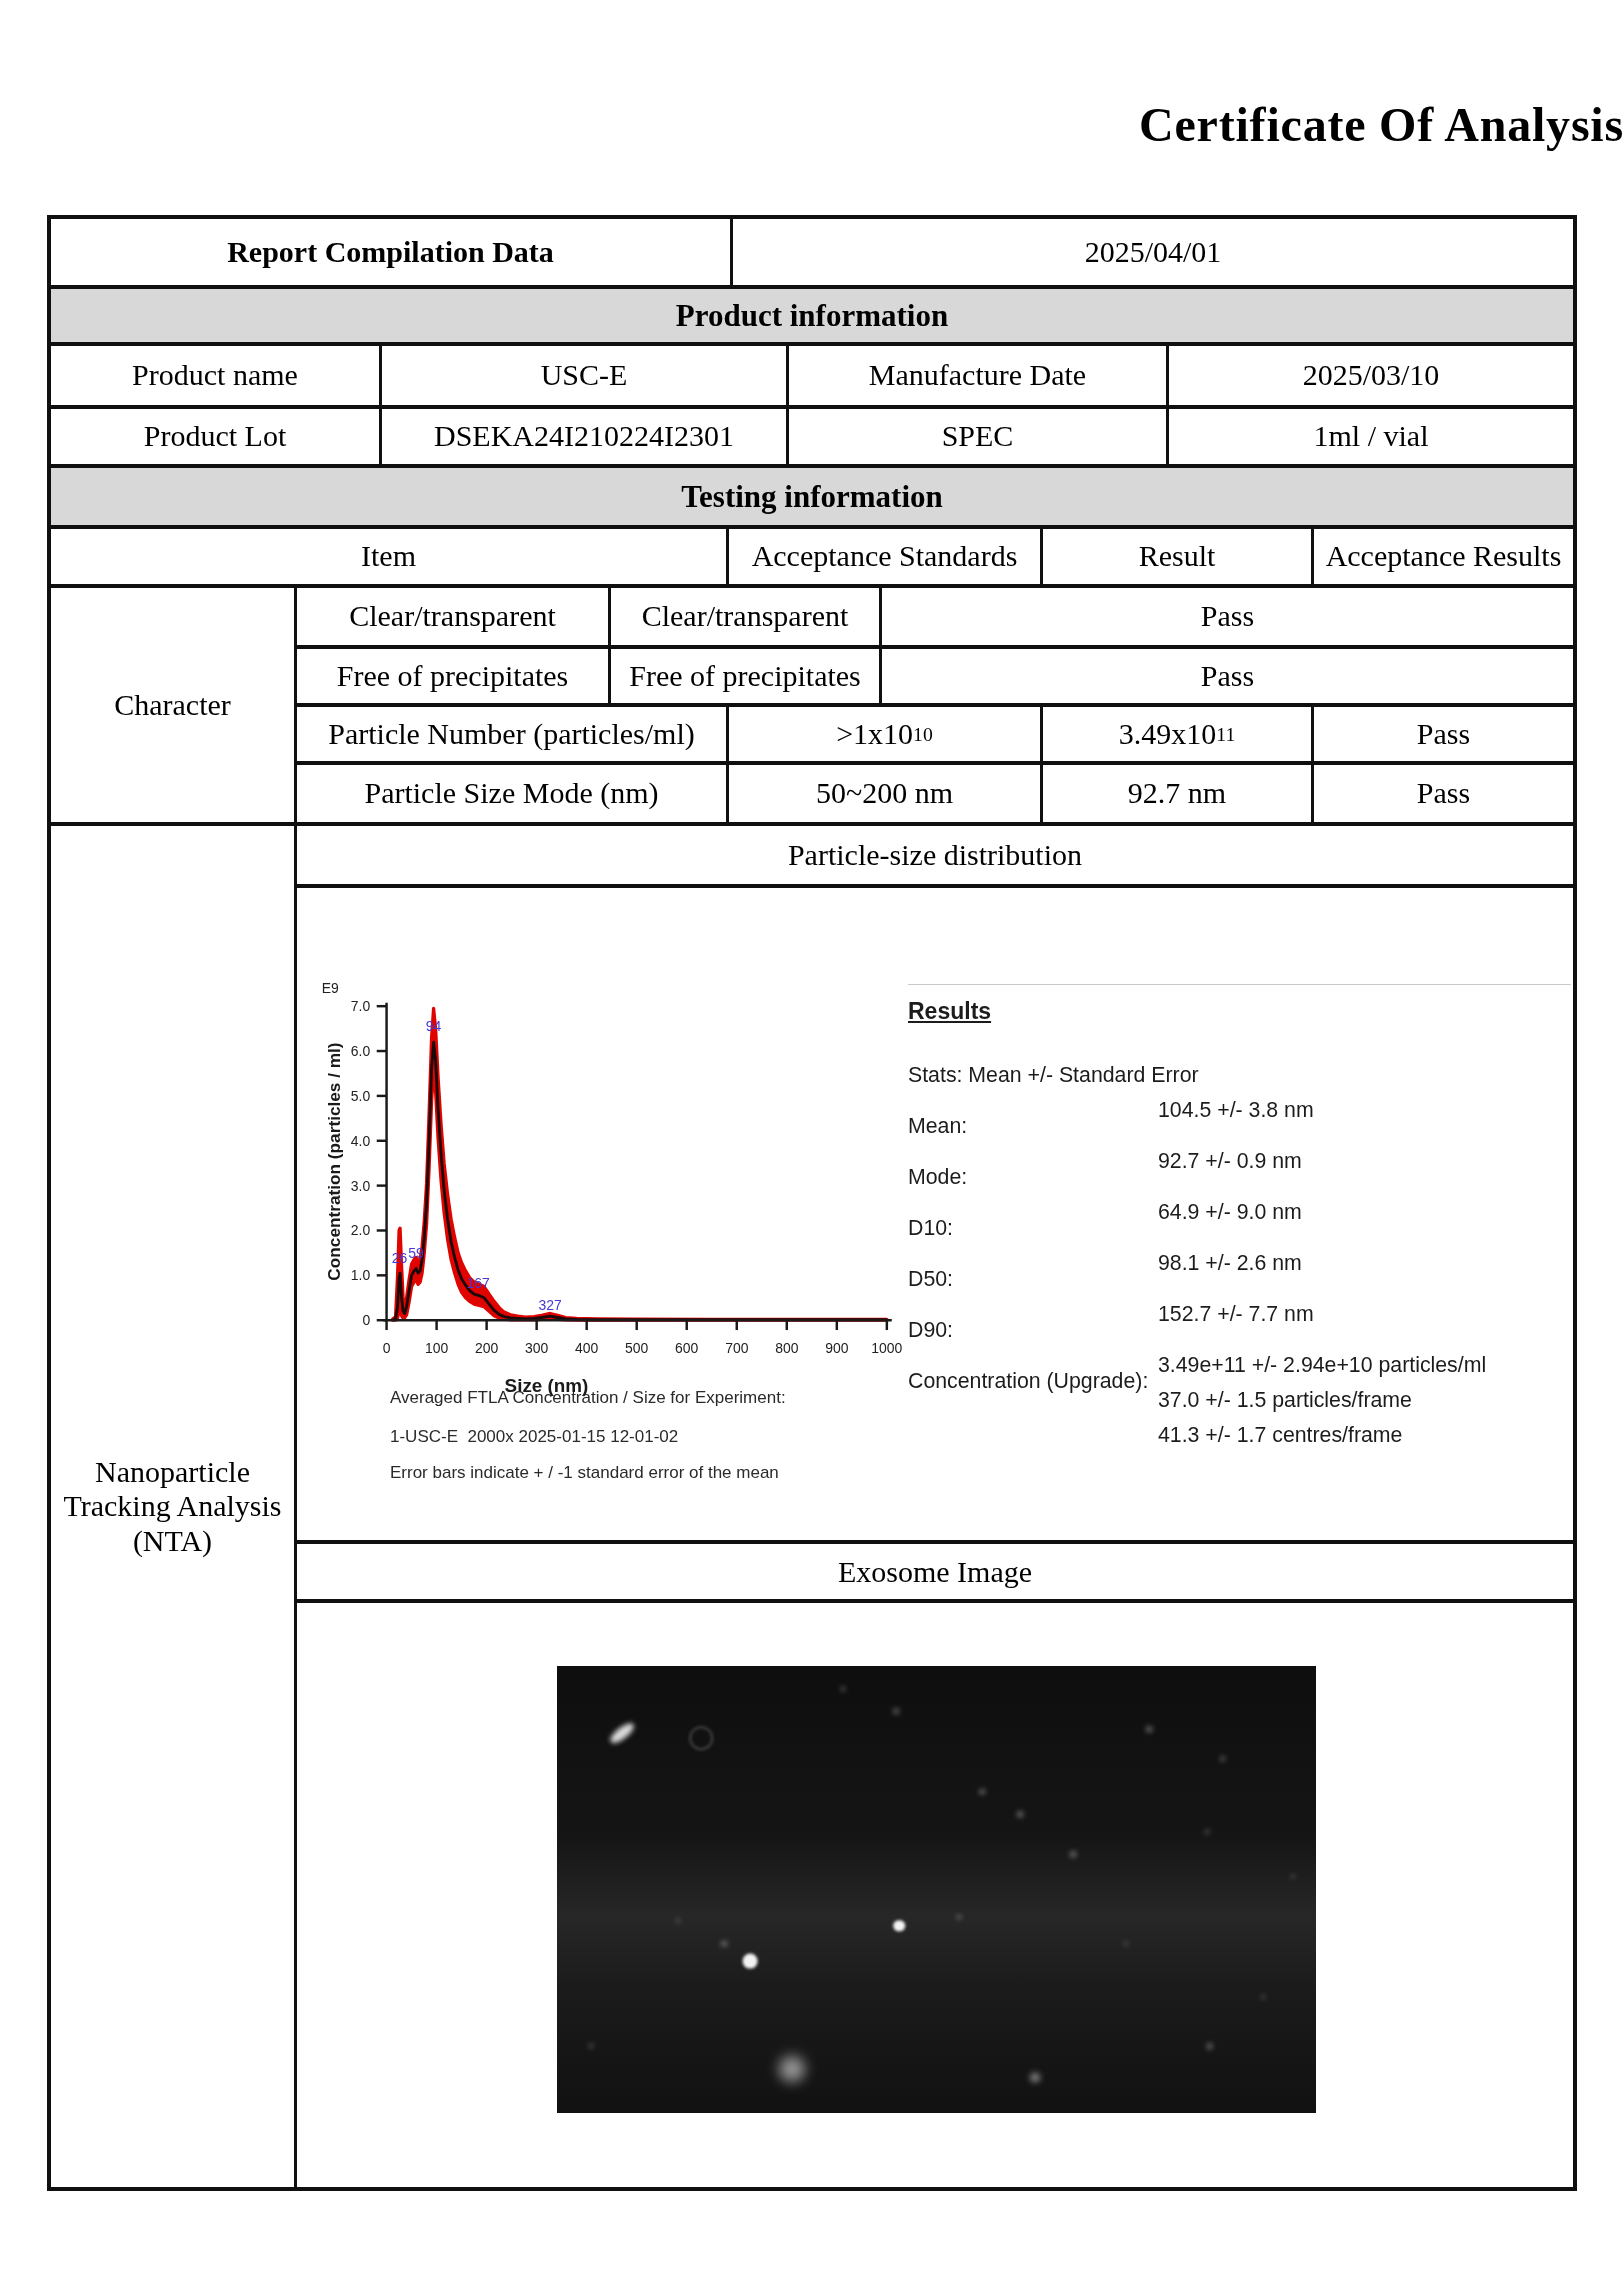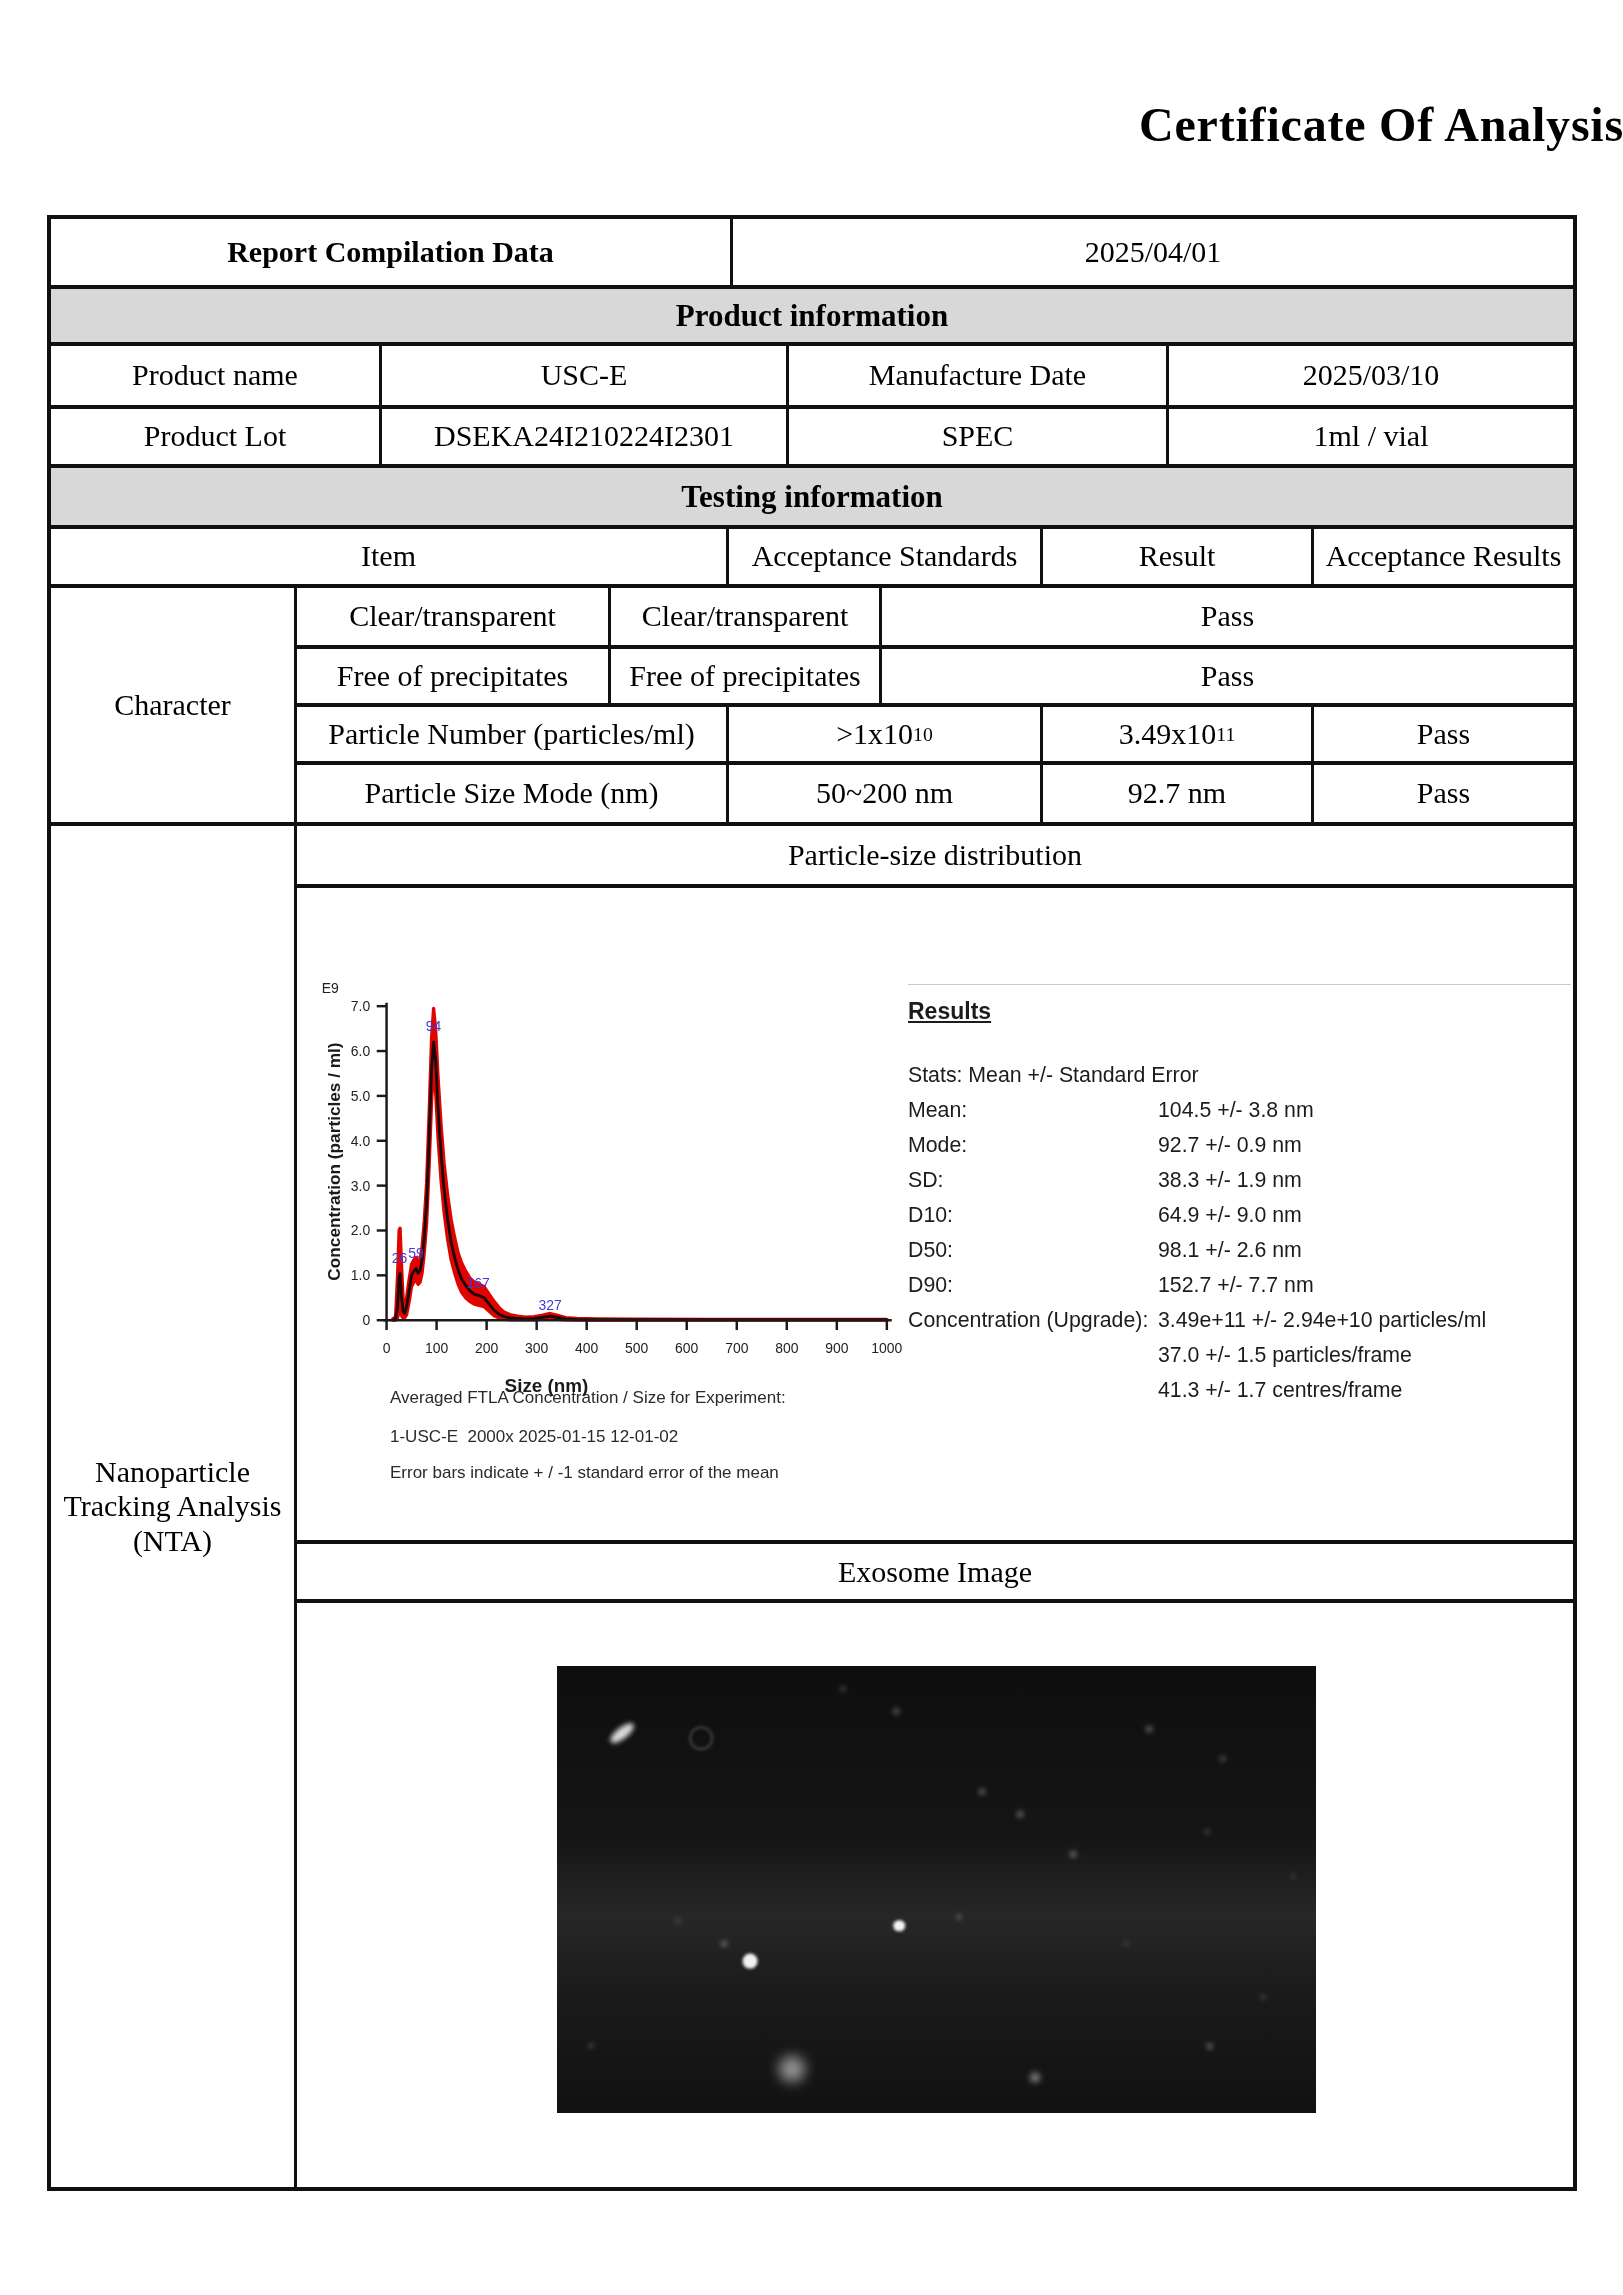--- a/index.html
+++ b/index.html
@@ -22,21 +22,21 @@
   sup{font-size:19.7px;vertical-align:super;line-height:0;}
   
   .chart-cell{position:relative;background:#fff;overflow:hidden;}
   .chart-svg{position:absolute;left:0;top:0;}
   .chart-footer-line{position:absolute;font-family:"Liberation Sans",sans-serif;font-size:17px;color:#2a2a2a;white-space:pre;}
   .results{position:absolute;left:611px;top:96px;width:663px;border-top:1.6px solid #c9c9c9;
     font-family:"Liberation Sans",sans-serif;color:#1c1c1c;}
   .results h3{margin:13px 0 0 0;font-size:23px;font-weight:bold;text-decoration:underline;}
   .results .stats{margin-top:33px;font-size:21.3px;line-height:35px;}
   .rrow{display:flex;font-size:21.3px;line-height:35px;}
-  .rlabel{width:250px;flex:0 0 250px;}
+  .rlabel{width:250px;flex:0 0 250px;margin-top:16px;}
   .rvalue{flex:1;}
   
   .exo-cell{position:relative;background:#fff;}
   .exo-img{position:absolute;left:260px;top:63px;width:759px;height:447px;overflow:hidden;
     background:linear-gradient(180deg,#0e0e0e 0%,#151515 38%,#272727 56%,#1b1b1b 72%,#111111 100%);}
   .spot{position:absolute;background:#fff;border-radius:50%;transform:translate(-50%,-50%);}
 </style>
 </head>
 <body>
 
@@ -180,24 +180,20 @@
           <div class="stats">Stats: Mean +/- Standard Error</div>
           <div class="rrow">
               <div class="rlabel">Mean:</div>
               <div class="rvalue">104.5 +/- 3.8 nm</div>
             </div>
           <div class="rrow">
               <div class="rlabel">Mode:</div>
               <div class="rvalue">92.7 +/- 0.9 nm</div>
             </div>
           <div class="rrow">
-              <div class="rlabel">SD:</div>
-              <div class="rvalue">38.3 +/- 1.9 nm</div>
-            </div>
-          <div class="rrow">
               <div class="rlabel">D10:</div>
               <div class="rvalue">64.9 +/- 9.0 nm</div>
             </div>
           <div class="rrow">
               <div class="rlabel">D50:</div>
               <div class="rvalue">98.1 +/- 2.6 nm</div>
             </div>
           <div class="rrow">
               <div class="rlabel">D90:</div>
               <div class="rvalue">152.7 +/- 7.7 nm</div>

